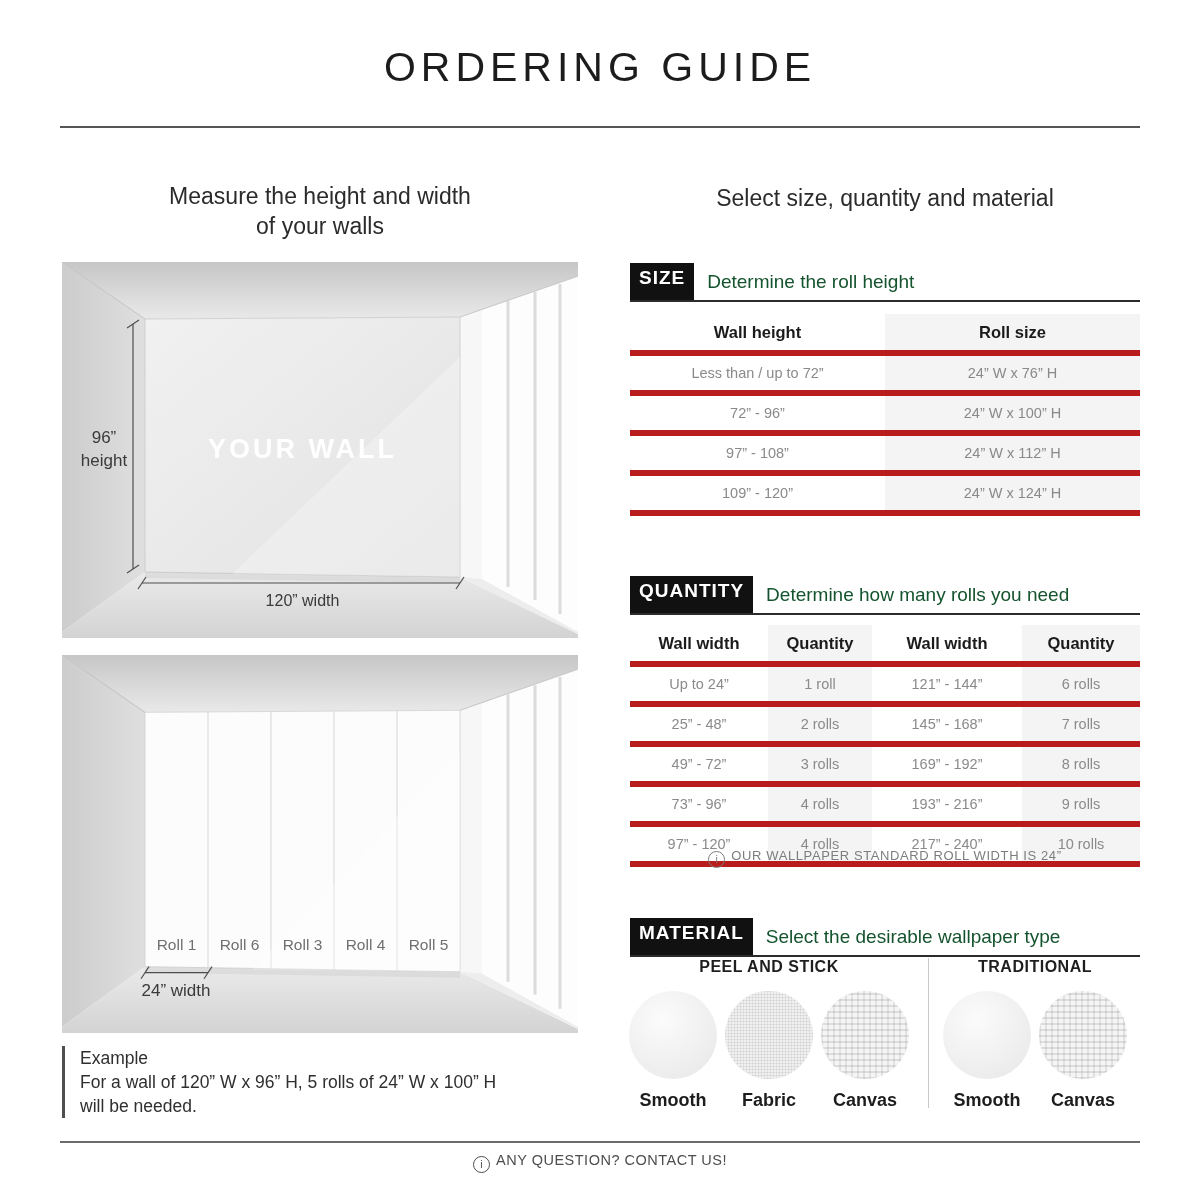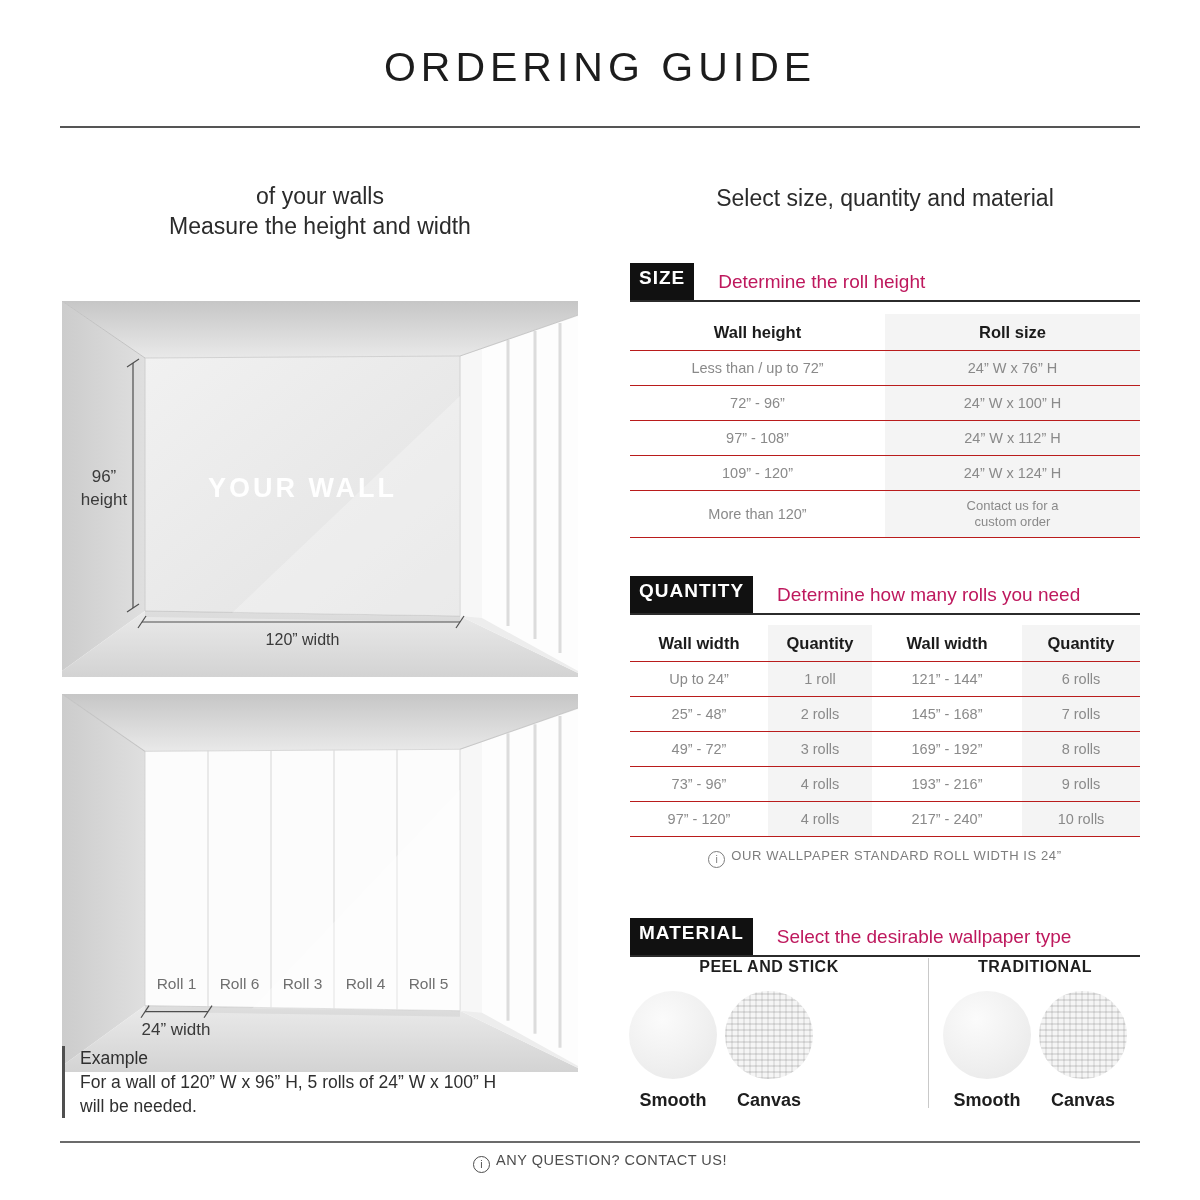--- a/index.html
+++ b/index.html
@@ -10,47 +10,47 @@
   .page-title{position:absolute;top:44px;left:0;width:1200px;text-align:center;font-size:41px;font-weight:400;letter-spacing:5px;color:#1c1c1c;}
   .rule{position:absolute;left:60px;width:1080px;height:2px;background:#555;}
   .rule.top{top:126px;}
   .rule.bottom{top:1141px;background:#6b6b6b;}
 
   
   .measure-heading{position:absolute;left:60px;top:181px;width:520px;text-align:center;font-size:23px;line-height:30px;color:#2b2b2b;}
   .select-heading{position:absolute;left:630px;top:185px;width:510px;text-align:center;font-size:23px;color:#2b2b2b;}
 
   
-  .room{position:absolute;left:62px;width:516px;margin-top:39px;}
+  .room{position:absolute;left:62px;width:516px;}
   .room svg{display:block;width:100%;height:100%;}
   #room1{top:262px;height:376px;}
   #room2{top:655px;height:378px;}
   .room .overlay{position:absolute;text-align:center;}
   .lbl-height{left:6px;top:164px;width:72px;font-size:17px;line-height:23px;color:#3a3a3a;}
   .lbl-wall{left:83px;top:172px;width:315px;font-size:27px;font-weight:700;letter-spacing:3px;color:rgba(255,255,255,.96);}
   .lbl-width{left:83px;top:330px;width:315px;font-size:16px;color:#3a3a3a;}
   .roll-label{top:281px;width:63px;font-size:15.5px;color:#6f6f6f;}
   .lbl-24{left:48px;top:326px;width:132px;font-size:17px;color:#3a3a3a;}
 
   
   .example{position:absolute;left:62px;top:1046px;border-left:3px solid #4f4f4f;padding-left:15px;font-size:17.5px;line-height:24px;color:#2f2f2f;}
 
   
   .section-head{position:absolute;left:630px;width:510px;display:flex;align-items:stretch;border-bottom:2px solid #2b2b2b;}
   .badge{background:#111;color:#fff;font-size:19px;font-weight:700;letter-spacing:1px;padding:4px 9px 11px 9px;display:flex;align-items:center;}
-  .section-sub{font-size:19px;color:#be185d;margin-left:24px;display:flex;align-items:center;}
+  .section-sub{font-size:19px;color:#14532d;margin-left:13px;display:flex;align-items:center;}
   #size-head{top:263px;}
   #qty-head{top:576px;}
   #mat-head{top:918px;}
 
   
   .tbl{position:absolute;left:630px;width:510px;}
   #size-tbl{top:314px;}
   #qty-tbl{top:625px;}
-  .t-row{display:grid;border-bottom:1px solid #b91c1c;}
+  .t-row{display:grid;border-bottom:6px solid #b91c1c;}
   .size-cols{grid-template-columns:255px 255px;}
   .qty-cols{grid-template-columns:138px 104px 150px 118px;}
   .t-cell{display:flex;align-items:center;justify-content:center;text-align:center;height:34px;font-size:14.5px;color:#8a8a8a;}
   .t-head .t-cell{height:36px;font-size:16.5px;font-weight:700;color:#1b1b1b;}
   .shade{background:#f4f4f4;}
   .t-row.tall .t-cell{height:46px;}
   .cell-small{font-size:13px;line-height:16px;max-width:128px;}
 
   
   .note{position:absolute;left:630px;top:848px;width:510px;text-align:center;font-size:13px;letter-spacing:.6px;color:#7d7d7d;}
@@ -75,22 +75,22 @@
 </style>
 </head>
 <body>
 
 <div class="page">
 
   <div class="page-title">ORDERING GUIDE</div>
   <div class="rule top"></div>
 
   <div class="measure-heading">
+    <div>Measure the height and width</div>
     <div>of your walls</div>
-    <div>Measure the height and width</div>
   </div>
 
   <div class="room" id="room1">
     <svg viewBox="0 0 516 376" preserveAspectRatio="none">
       <defs>
         <linearGradient id="gCeil" x1="0" y1="0" x2="0" y2="1">
             <stop offset="0" stop-color="#c6c6c6"></stop>
             <stop offset="1" stop-color="#e9e9e9"></stop>
           </linearGradient>
         <linearGradient id="gLeft" x1="0" y1="0" x2="1" y2="0">
@@ -199,26 +199,20 @@
       <div class="t-cell shade">24” W x 100” H</div>
     </div>
     <div class="t-row size-cols">
       <div class="t-cell">97” - 108”</div>
       <div class="t-cell shade">24” W x 112” H</div>
     </div>
     <div class="t-row size-cols">
       <div class="t-cell">109” - 120”</div>
       <div class="t-cell shade">24” W x 124” H</div>
     </div>
-    <div class="t-row size-cols tall">
-      <div class="t-cell">More than 120”</div>
-      <div class="t-cell shade">
-          <span class="cell-small">Contact us for a custom order</span>
-        </div>
-    </div>
   </div>
 
   <div class="section-head" id="qty-head">
     <div class="badge">QUANTITY</div>
     <div class="section-sub">Determine how many rolls you need</div>
   </div>
   <div class="tbl" id="qty-tbl">
     <div class="t-row qty-cols t-head">
       <div class="t-cell">Wall width</div>
       <div class="t-cell shade">Quantity</div>
@@ -267,20 +261,24 @@
   </div>
 
   <div class="mat-group" id="mat-group-0">
     <div class="mat-title">PEEL AND STICK</div>
     <div class="swatches">
       <div class="swatch">
         <div class="circle tex-smooth"></div>
         <div class="swatch-label">Smooth</div>
       </div>
       <div class="swatch">
+        <div class="circle tex-fabric"></div>
+        <div class="swatch-label">Fabric</div>
+      </div>
+      <div class="swatch">
         <div class="circle tex-canvas"></div>
         <div class="swatch-label">Canvas</div>
       </div>
     </div>
   </div>
 
   <div class="mat-divider"></div>
 
   <div class="mat-group" id="mat-group-1">
     <div class="mat-title">TRADITIONAL</div>

